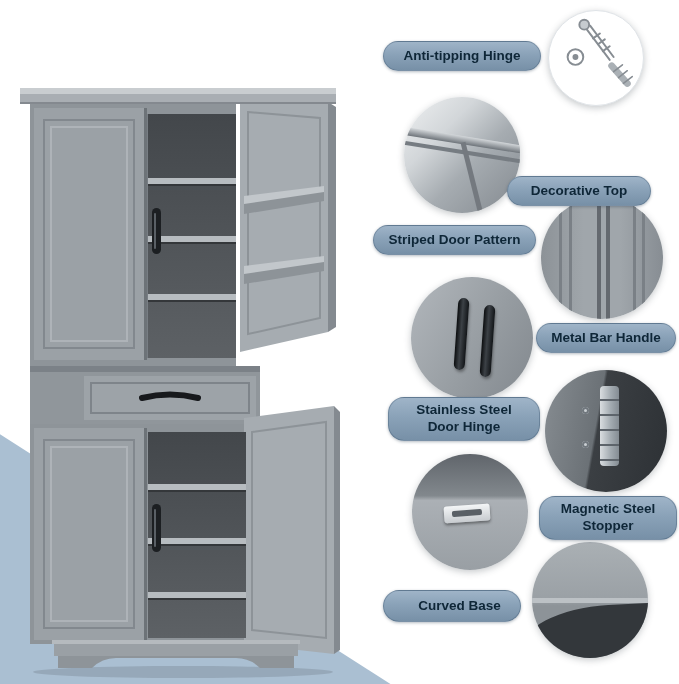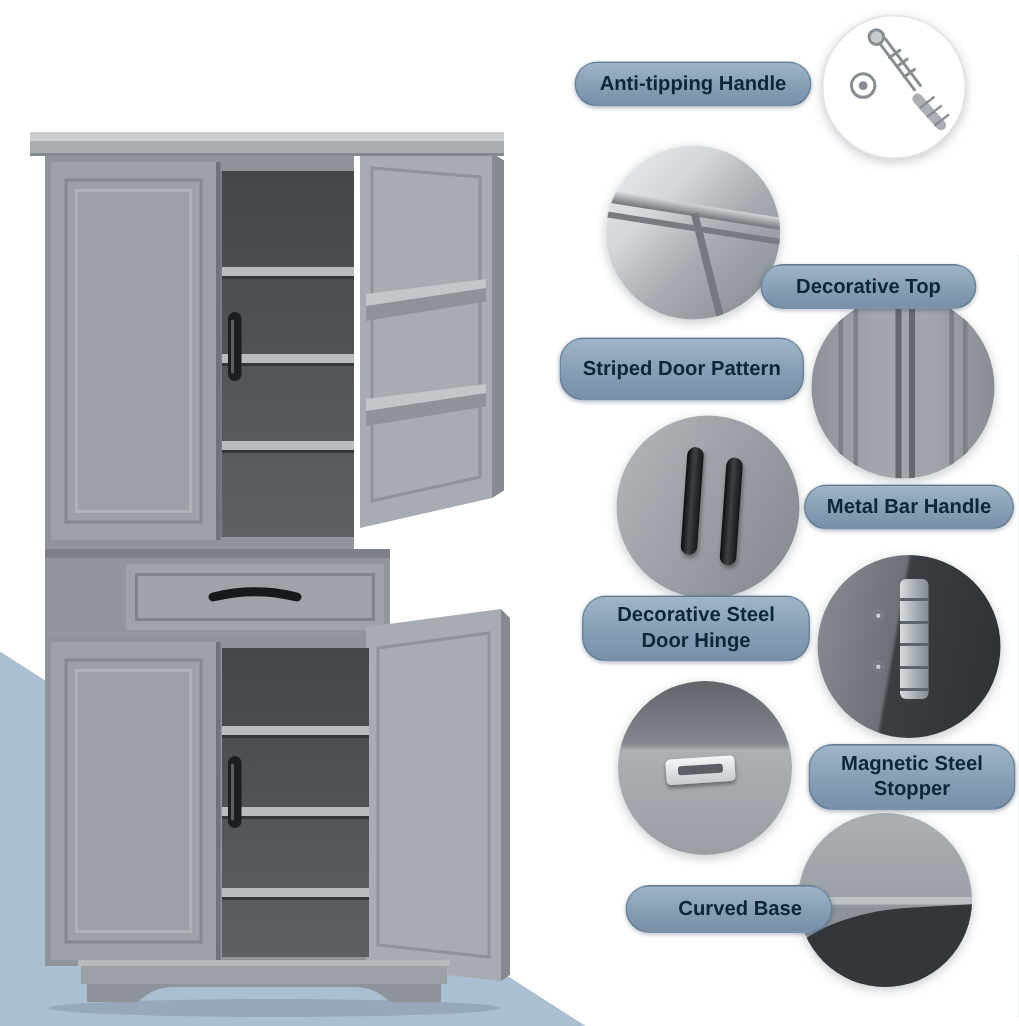--- a/index.html
+++ b/index.html
@@ -182,21 +182,21 @@
 
       <g>
         <rect x="44" y="560" width="248" height="4" fill="#b5babe"></rect>
         <rect x="46" y="564" width="244" height="12" fill="#9aa0a5"></rect>
         <path d="M50 576 L286 576 L286 588 L252 588 Q242 578 228 578 L108 578 Q94 578 84 588 L50 588 Z" fill="#8e9499"></path>
       </g>
     </svg>
   </div>
 
   <div class="pill" style="left:383px; top:41px; width:158px; height:30px;">
-    <span>Anti-tipping Handle</span>
+    <span>Anti-tipping Hinge</span>
   </div>
   <div class="circle c-anti" style="left:548px; top:10px; width:96px; height:96px;">
     <svg viewBox="0 0 96 96" width="96" height="96">
       <g fill="none" stroke="#878d93" stroke-width="2" stroke-linecap="round">
         <line x1="38" y1="18" x2="62" y2="50"></line>
         <line x1="42" y1="15" x2="66" y2="47"></line>
         <path d="M45 28 l7 -5 M50 34 l7 -5 M55 41 l7 -5"></path>
         <circle cx="36" cy="14" r="5" fill="#c6cbcf"></circle>
         <circle cx="27" cy="47" r="8"></circle>
         <circle cx="27" cy="47" r="3" fill="#878d93" stroke="none"></circle>
@@ -208,57 +208,57 @@
 
   <div class="circle c-top" style="left:404px; top:97px; width:116px; height:116px;">
     <div class="edge-h"></div>
     <div class="edge-h2"></div>
     <div class="edge-v"></div>
   </div>
   <div class="pill" style="left:507px; top:140px; width:144px; height:30px;margin-top:36px;">
     <span>Decorative Top</span>
   </div>
 
-  <div class="pill" style="left:373px; top:225px; width:163px; height:42px;">
+  <div class="pill" style="left:373px; top:225px; width:163px; height:30px;">
     <span>Striped Door Pattern</span>
   </div>
   <div class="circle c-stripe" style="left:541px; top:197px; width:122px; height:122px;">
     <i class="s1"></i>
     <i class="s2"></i>
     <i class="s3"></i>
     <i class="s4"></i>
     <i class="s5"></i>
     <i class="s6"></i>
   </div>
 
   <div class="circle c-handle" style="left:411px; top:277px; width:122px; height:122px;">
     <div class="bar b1"></div>
     <div class="bar b2"></div>
   </div>
   <div class="pill" style="left:536px; top:323px; width:140px; height:30px;text-align:right;">
     <span>Metal Bar Handle</span>
   </div>
 
   <div class="pill" style="left:388px; top:397px; width:152px; height:44px;">
-    <span>Decorative Steel Door Hinge</span>
+    <span>Stainless Steel Door Hinge</span>
   </div>
   <div class="circle c-hinge" style="left:545px; top:370px; width:122px; height:122px;">
     <div class="leaf"></div>
     <div class="scr sc1"></div>
     <div class="scr sc2"></div>
   </div>
 
   <div class="circle c-stopper" style="left:412px; top:454px; width:116px; height:116px;">
     <div class="stop"></div>
   </div>
   <div class="pill" style="left:539px; top:496px; width:138px; height:44px;">
     <span>Magnetic Steel Stopper</span>
   </div>
 
-  <div class="pill" style="left:417px; top:590px; width:138px; height:32px;padding-left:27px;">
+  <div class="pill" style="left:383px; top:590px; width:138px; height:32px;padding-left:27px;">
     <span>Curved Base</span>
   </div>
   <div class="circle c-base" style="left:532px; top:542px; width:116px; height:116px;">
     <div class="lip"></div>
     <div class="dark"></div>
   </div>
 
 </div>
 
 </body></html>

